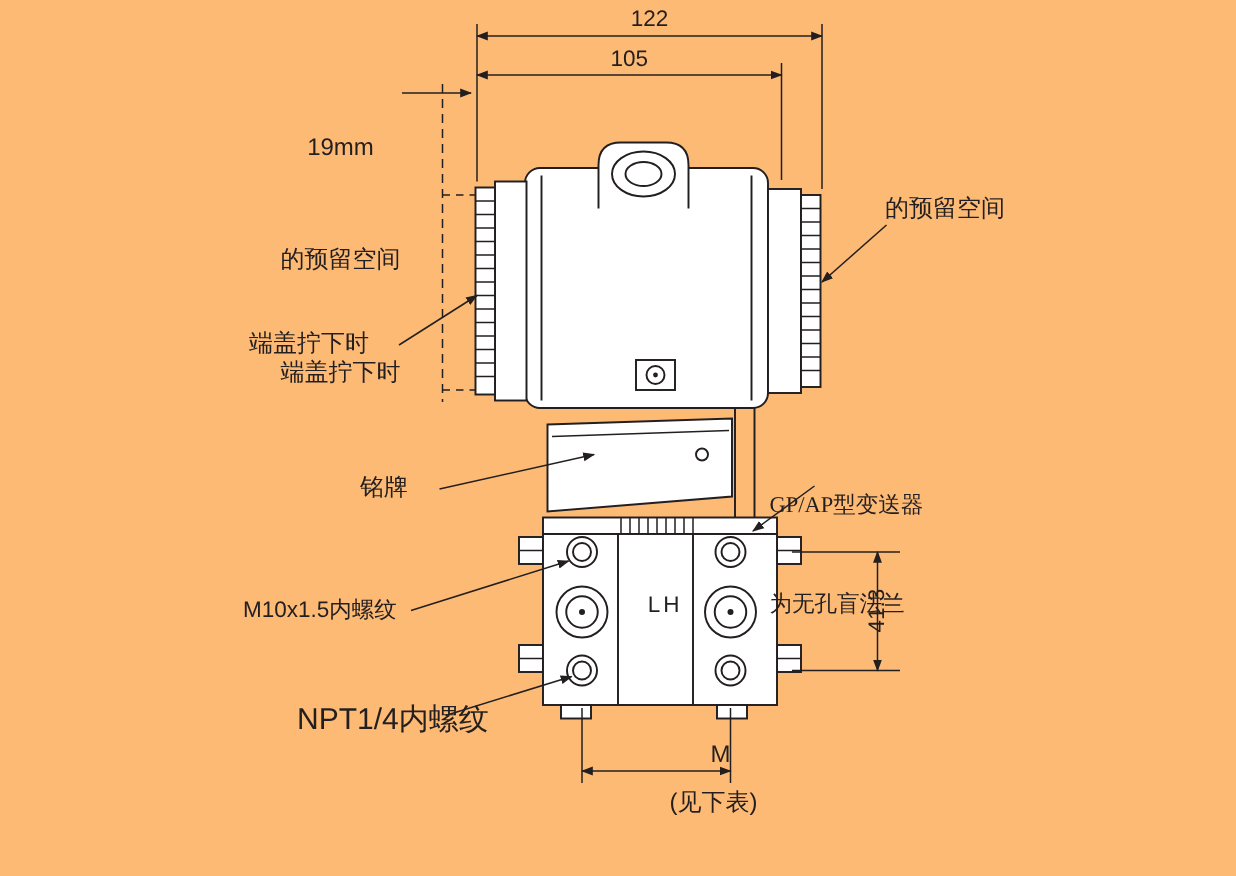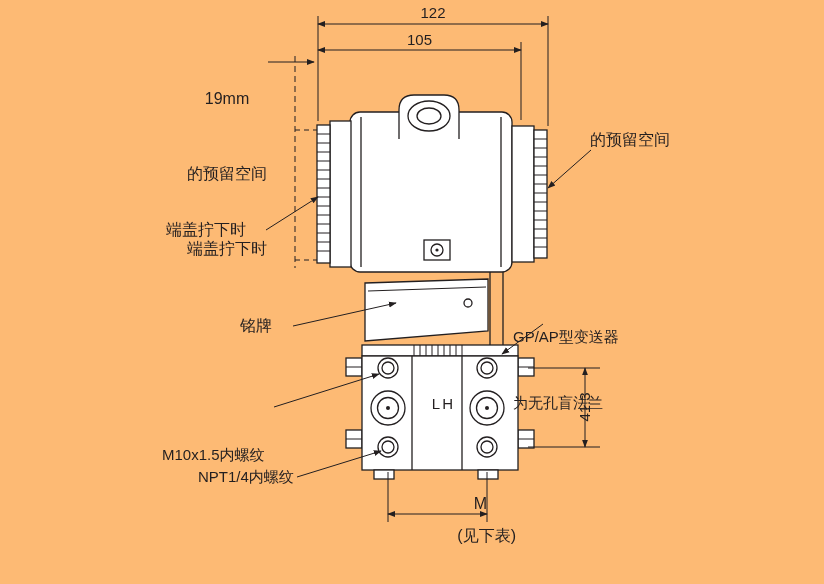--- a/index.html
+++ b/index.html
@@ -150,30 +150,30 @@
     <div>的预留空间</div>
     <div>端盖拧下时</div>
   </div>
 
   <div class="lbl cn" style="left:590px;top:130px;">的预留空间</div>
 
   <div class="lbl cn" style="left:166px;top:220px;">端盖拧下时</div>
 
   <div class="lbl cn" style="left:240px;top:316px;">铭牌</div>
 
-  <div class="lbl gpap" style="left:513px;top:282px;">
+  <div class="lbl gpap" style="left:513px;top:282px;font-family:Liberation Serif, serif;">
     <div>GP/AP型变送器</div>
     <div>为无孔盲法兰</div>
   </div>
 
-  <div class="lbl" style="left:162px;top:398px;font-size:15px;margin-top:48px;">M10x1.5内螺纹</div>
+  <div class="lbl" style="left:162px;top:398px;font-size:15px;">M10x1.5内螺纹</div>
 
-  <div class="lbl" style="left:198px;top:468px;font-size:15px;">NPT1/4内螺纹</div>
+  <div class="lbl" style="left:198px;top:468px;font-size:20px;">NPT1/4内螺纹</div>
 
   <div class="lbl center" style="left:419px;top:395px;width:36px;font-size:15px;letter-spacing:2px;">LH</div>
 
   <div class="lbl dim rot" style="left:561px;top:398px;width:48px;height:18px;">41.3</div>
 
   <div class="lbl cn center" style="left:388px;top:494px;width:99px;">M</div>
 
-  <div class="lbl cn center" style="left:401px;top:526px;width:115px;">(见下表)</div>
+  <div class="lbl cn center" style="left:390px;top:526px;width:115px;">(见下表)</div>
 
 </div>
 
 </body></html>

